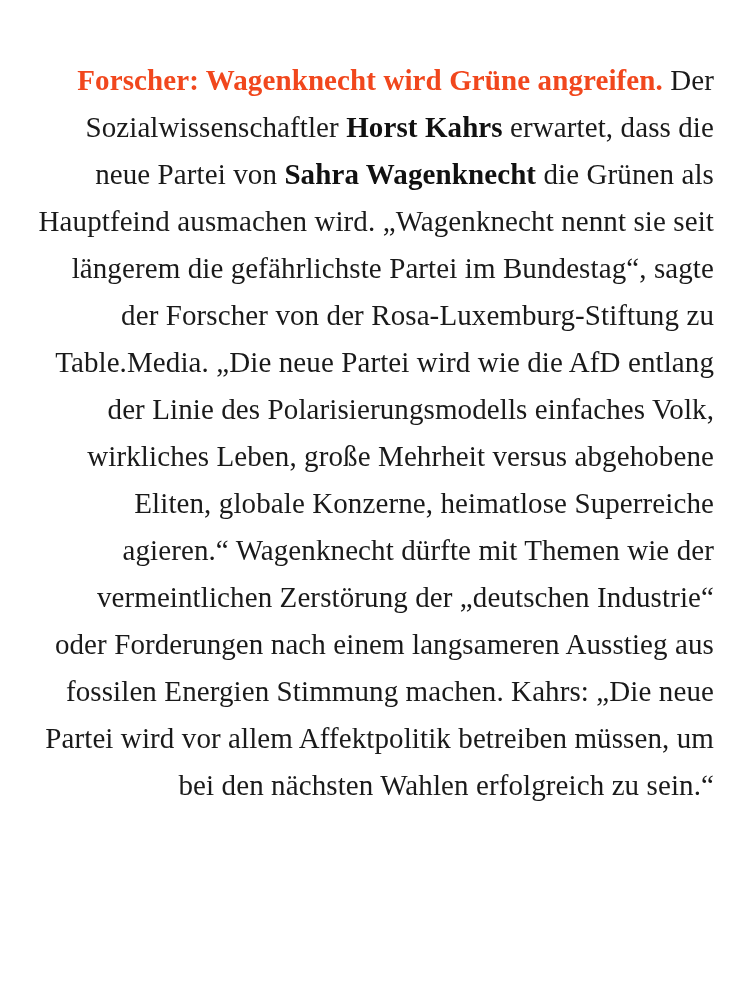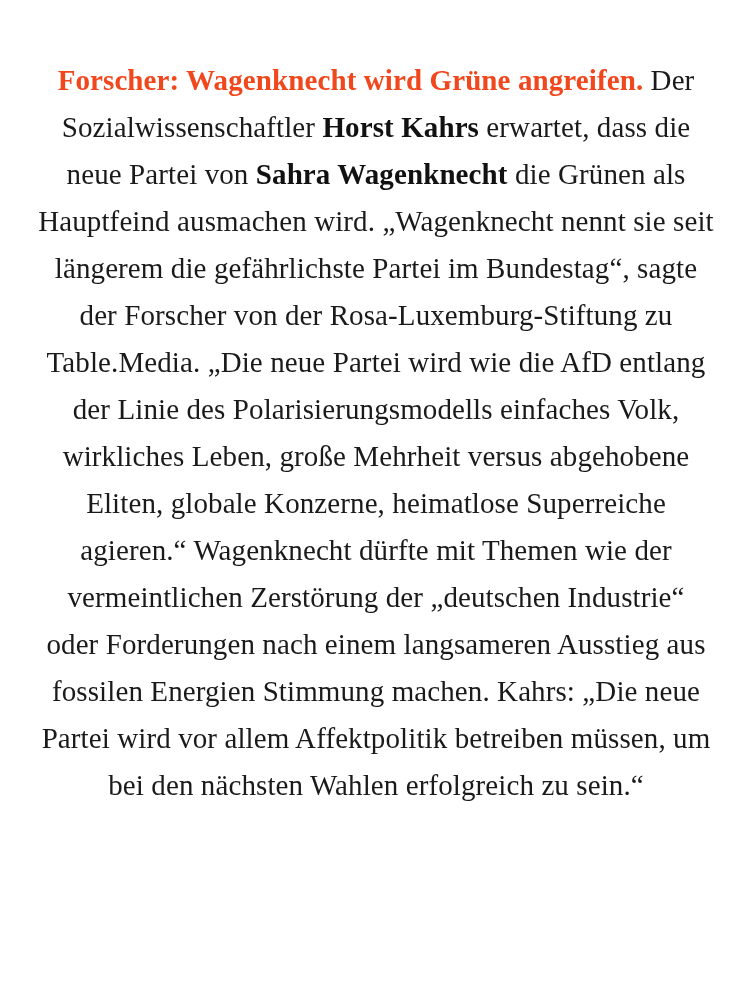--- a/index.html
+++ b/index.html
@@ -16,21 +16,21 @@
     box-sizing: border-box;
     width: 752px;
     height: 1000px;
     padding: 28px 38px 20px 38px;
     background: #ffffff;
   }
   .body-text {
     font-size: 29px;
     line-height: 47px;
     color: #1a1a1a;
-    text-align: center;
+    text-align: right;
     letter-spacing: 0.1px;
   }
   .headline-lead {
     color: #f1471d;
     font-weight: bold;
   }
   .name-bold {
     font-weight: bold;
     color: #111111;
   }

